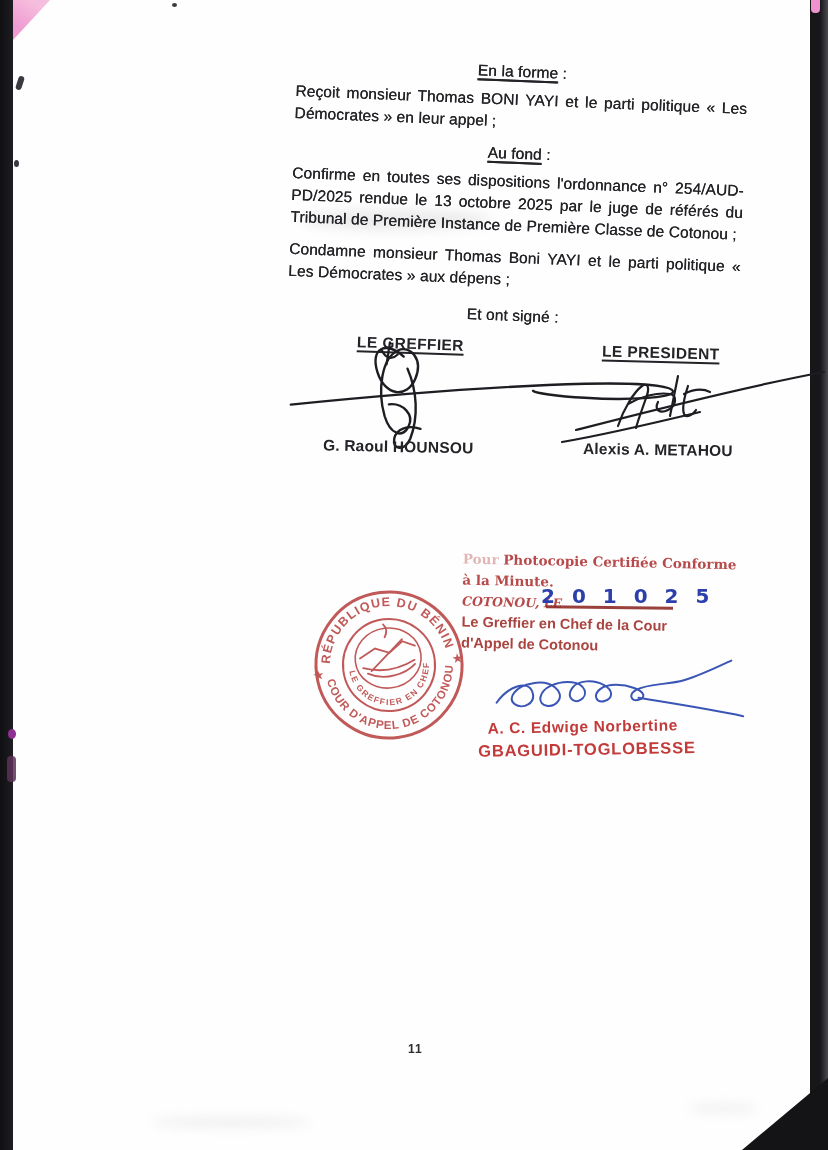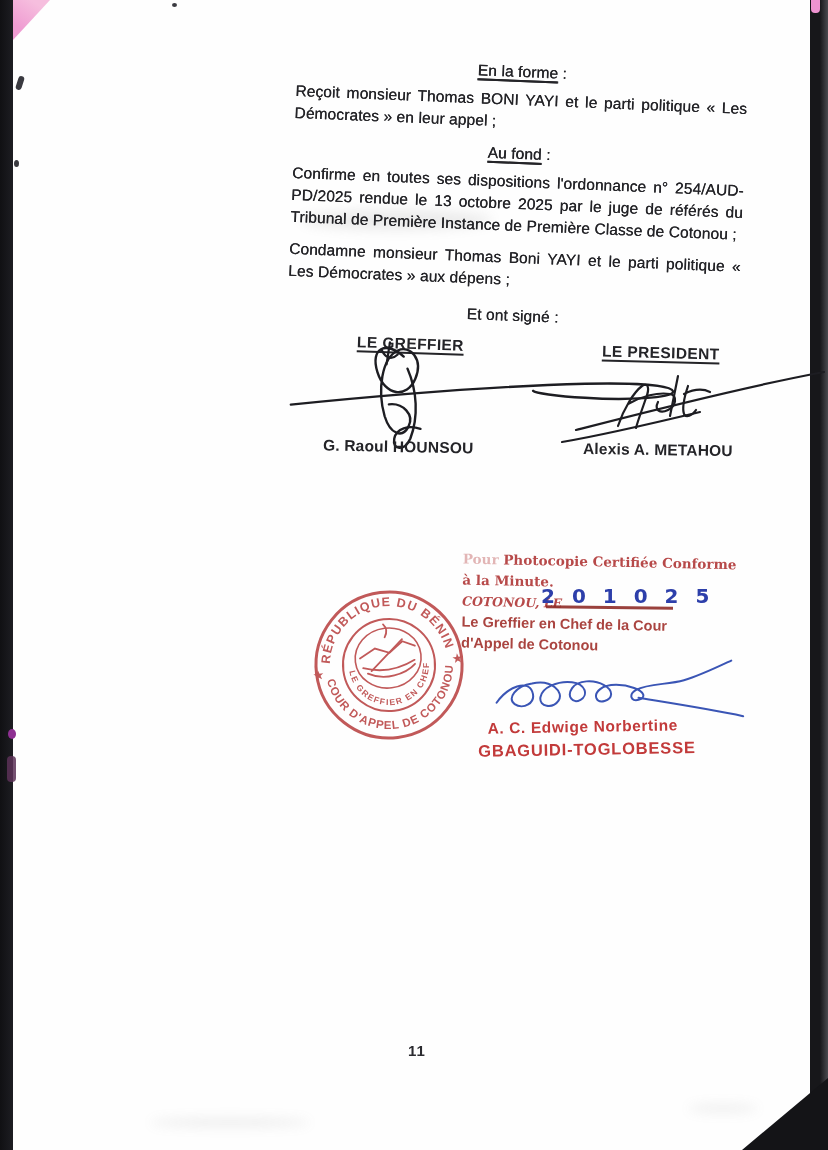--- a/index.html
+++ b/index.html
@@ -48,21 +48,21 @@
   .cert-stamp .sans{font-family:"Liberation Sans",sans-serif;font-weight:700;font-size:14.5px;color:#a33530;}
   .date-hand{left:541px;top:584px;font-family:"DejaVu Sans",sans-serif;font-weight:700;
     font-size:20px;letter-spacing:5px;color:#2d3faa;white-space:nowrap;text-align:center;}
   .date-rule{left:546px;top:606px;width:127px;height:2.5px;background:#8f2c28;opacity:.9;transform:rotate(.6deg);}
 
   .name-stamp{left:478px;top:716px;width:210px;text-align:center;transform:rotate(-1deg);
     color:#c23a3a;font-weight:700;}
   .name-stamp .n1{font-size:15.5px;letter-spacing:.6px;line-height:22px;white-space:nowrap;}
   .name-stamp .n2{font-size:16.5px;letter-spacing:.8px;line-height:23px;white-space:nowrap;}
 
-  .page-num{left:408px;top:1042px;font-size:15px;font-weight:700;color:#2b2b30;letter-spacing:1px;}
+  .page-num{left:408px;top:1042px;font-size:12px;font-weight:700;color:#2b2b30;letter-spacing:1px;}
 
   .round-stamp{left:303px;top:579px;transform:rotate(-7deg);}
 </style>
 </head>
 <body>
 
 <div class="canvas">
 
   <div class="abs edge-left"></div>
   <div class="abs edge-right"></div>

